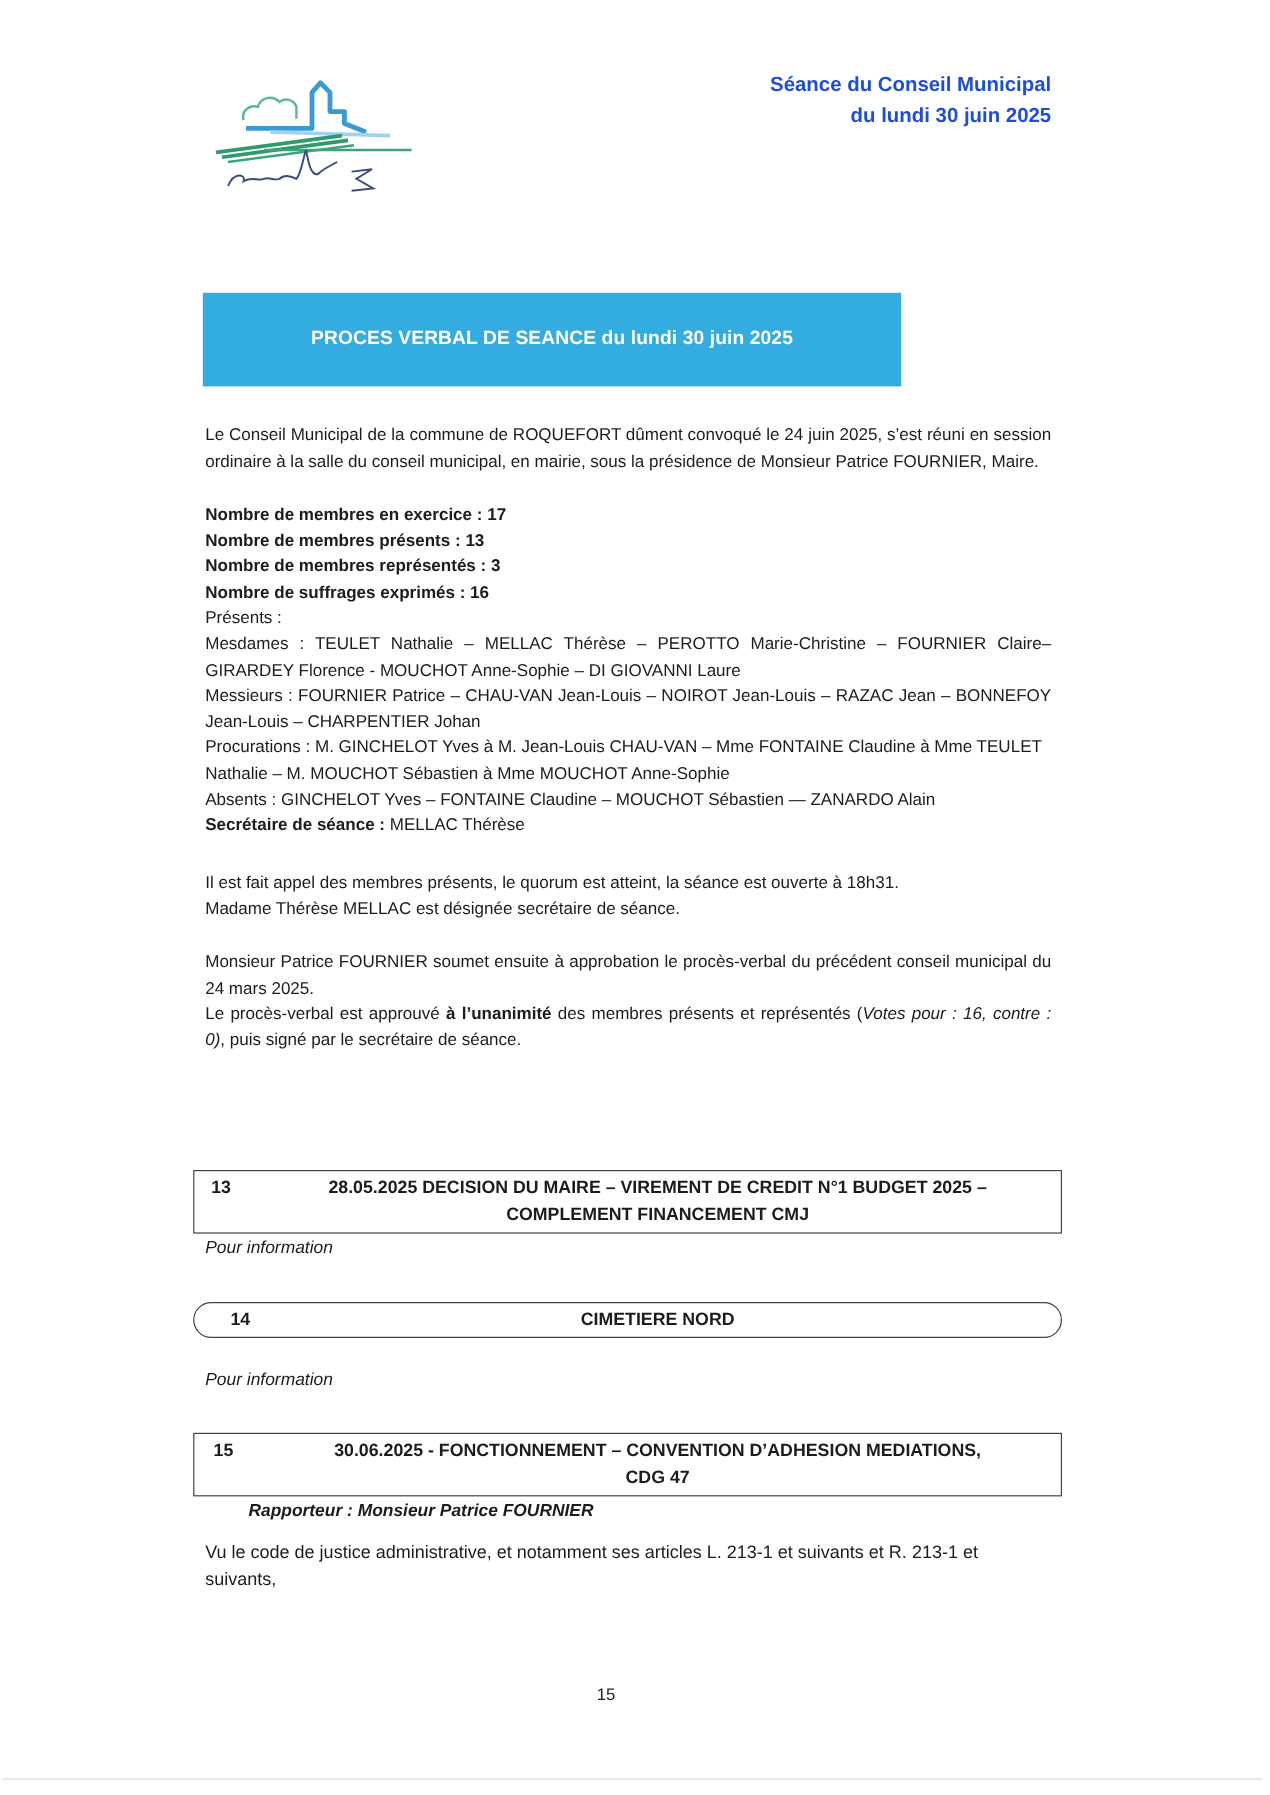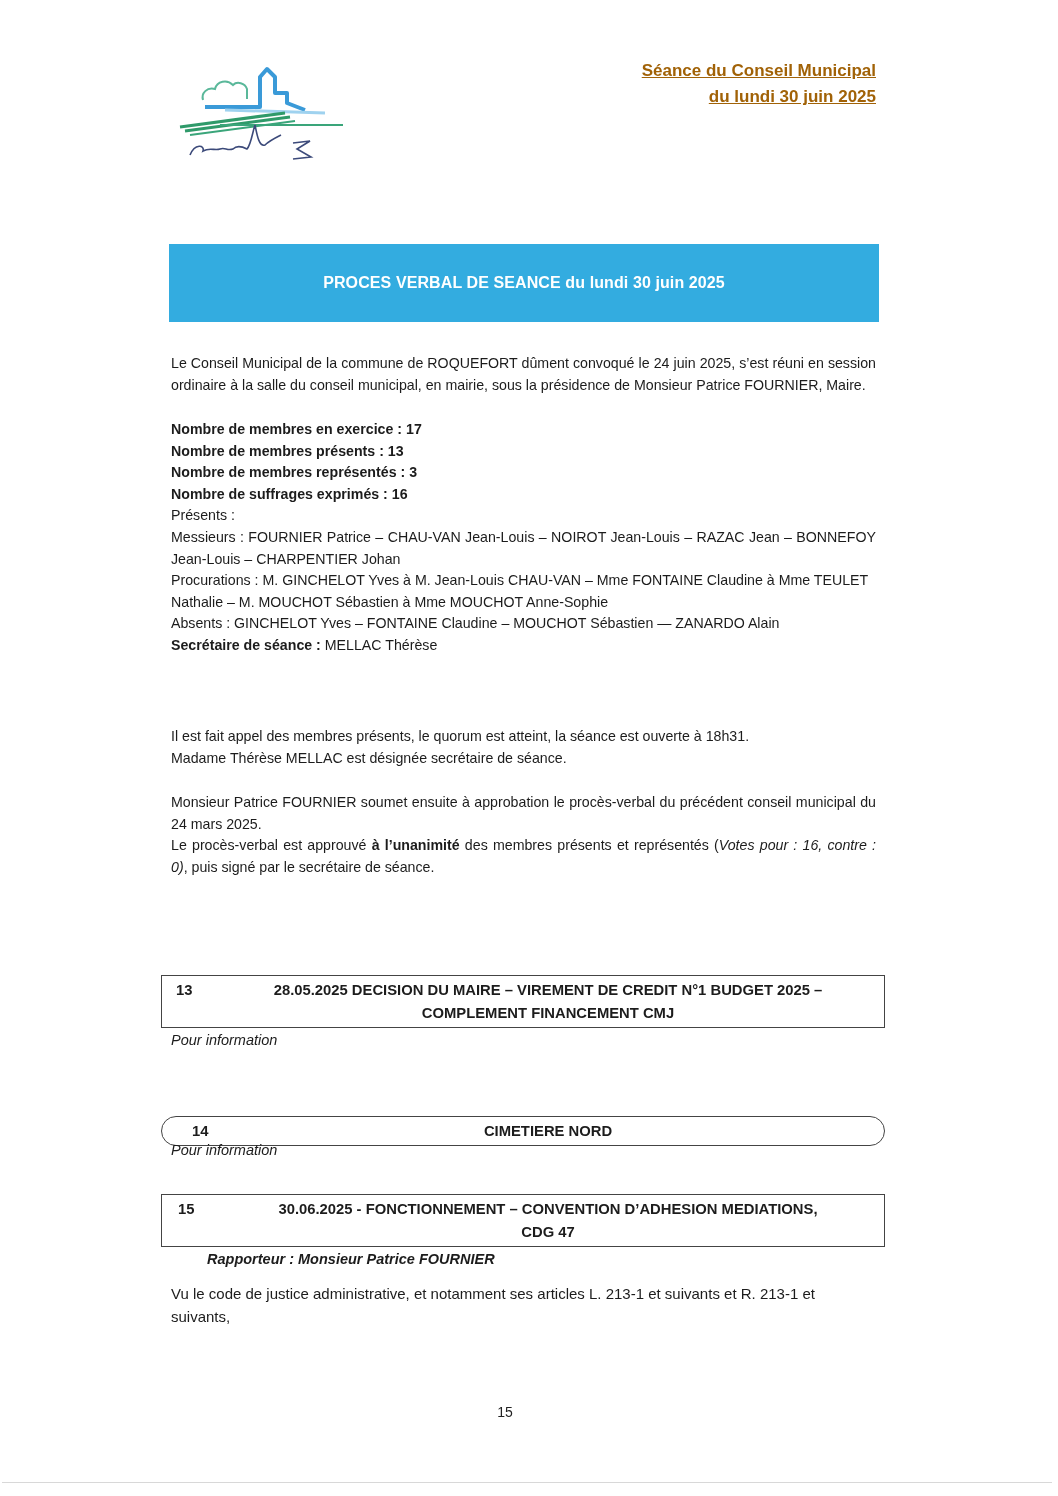--- a/index.html
+++ b/index.html
@@ -3,24 +3,24 @@
   <meta charset="utf-8">
   <style>
     html, body { margin: 0; padding: 0; background: #ffffff; }
     body {
       width: 1058px; height: 1496px; position: relative; overflow: hidden;
       font-family: "Liberation Sans", sans-serif; color: #1a1a1a;
     }
     .logo { position: absolute; left: 165px; top: 55px; width: 190px; height: 110px; }
     .header-title {
       position: absolute; right: 182px; top: 58px; text-align: right;
-      font-size: 17px; font-weight: bold; line-height: 26px; color: #a16207; text-decoration: underline;
+      font-size: 17px; font-weight: bold; line-height: 26px; color: #1d4ed8;
     }
     .banner {
-      position: absolute; left: 169px; top: 244px; width: 710px; height: 78px;
+      position: absolute; left: 169px; top: 244px; width: 582px; height: 78px;
       background: #33ace0; display: flex; align-items: center; justify-content: center;
     }
     .banner span { color: #fff; font-size: 16px; font-weight: bold; letter-spacing: 0.1px; }
     .body-text {
       position: absolute; left: 171px; width: 705px;
       font-size: 14.2px; line-height: 21.6px; color: #1c1c1c;
     }
     .justify { text-align: justify; }
     .b { font-weight: bold; }
     .i { font-style: italic; }
@@ -77,20 +77,21 @@
 <div class="body-text justify" style="top:353px;">
   <span>Le Conseil Municipal de la commune de ROQUEFORT dûment convoqué le 24 juin 2025, s’est réuni en session ordinaire à la salle du conseil municipal, en mairie, sous la présidence de Monsieur Patrice FOURNIER, Maire.</span>
 </div>
 
 <div class="body-text" style="top:419px;">
   <div><span class="b">Nombre de membres en exercice : </span><span class="b">17</span></div>
   <div><span class="b">Nombre de membres présents : </span><span class="b">13</span></div>
   <div><span class="b">Nombre de membres représentés : </span><span class="b">3</span></div>
   <div><span class="b">Nombre de suffrages exprimés : </span><span class="b">16</span></div>
   <div>Présents :</div>
+  <div class="justify">Mesdames : TEULET Nathalie – MELLAC Thérèse – PEROTTO Marie-Christine – FOURNIER Claire– GIRARDEY Florence - MOUCHOT Anne-Sophie – DI GIOVANNI Laure</div>
   <div class="justify">Messieurs :  FOURNIER Patrice – CHAU-VAN Jean-Louis – NOIROT Jean-Louis – RAZAC Jean – BONNEFOY Jean-Louis – CHARPENTIER Johan</div>
   <div>Procurations : M. GINCHELOT Yves à M. Jean-Louis CHAU-VAN – Mme FONTAINE Claudine à Mme TEULET Nathalie – M. MOUCHOT Sébastien à Mme MOUCHOT Anne-Sophie</div>
   <div>Absents : GINCHELOT Yves – FONTAINE Claudine – MOUCHOT Sébastien — ZANARDO Alain</div>
   <div><span class="b">Secrétaire de séance : </span><span>MELLAC Thérèse</span></div>
 </div>
 
 <div class="body-text" style="top:726px;">
   <div>Il est fait appel des membres présents, le quorum est atteint, la séance est ouverte à 18h31.</div>
   <div>Madame Thérèse MELLAC est désignée secrétaire de séance.</div>
 </div>
@@ -100,21 +101,21 @@
   <div><span>Le procès-verbal est approuvé </span><span class="b">à l’unanimité</span><span> des membres présents et représentés (</span><span class="i">Votes pour : 16, contre : 0)</span><span>, puis signé par le secrétaire de séance.</span></div>
 </div>
 
 <div class="item-box" style="top:975px;">
   <span class="num">13</span>
   <div class="t1">28.05.2025 DECISION DU MAIRE – VIREMENT DE CREDIT N°1 BUDGET 2025 –</div>
   <div class="t2">COMPLEMENT FINANCEMENT CMJ</div>
 </div>
 <div class="note" style="top:1032px;">Pour information</div>
 
-<div class="item-box" style="top:1116px;border-radius:23px;">
+<div class="item-box" style="top:1085px;border-radius:23px;">
   <span class="num" style="left:30px;">14</span>
   <div class="t2">CIMETIERE NORD</div>
 </div>
 <div class="note" style="top:1142px;">Pour information</div>
 
 <div class="item-box" style="top:1194px;">
   <span class="num" style="left:16px;">15</span>
   <div class="t1">30.06.2025 - FONCTIONNEMENT – CONVENTION D’ADHESION MEDIATIONS,</div>
   <div class="t2">CDG 47</div>
 </div>

